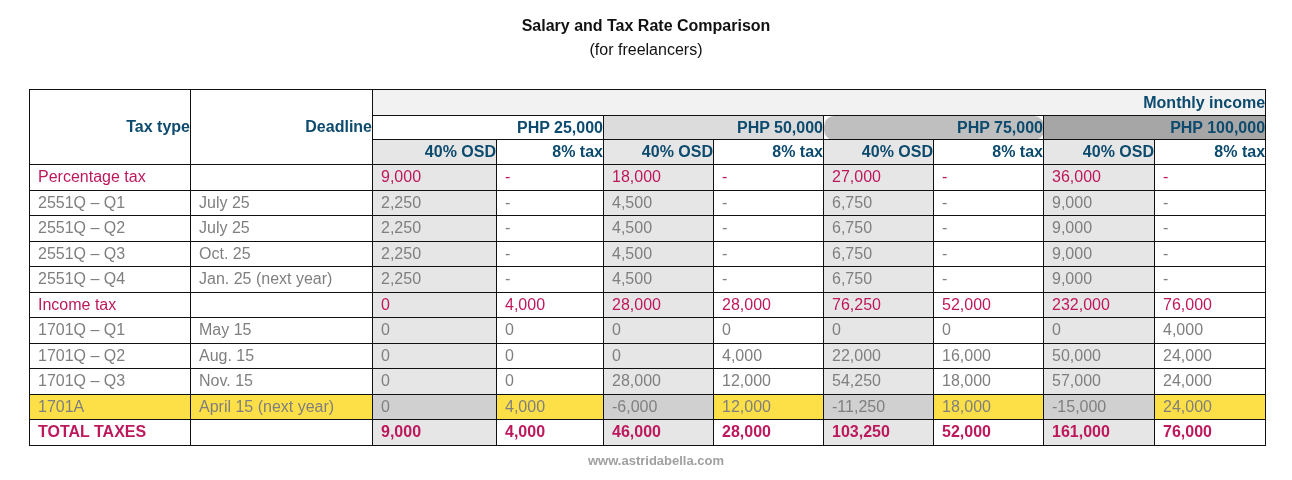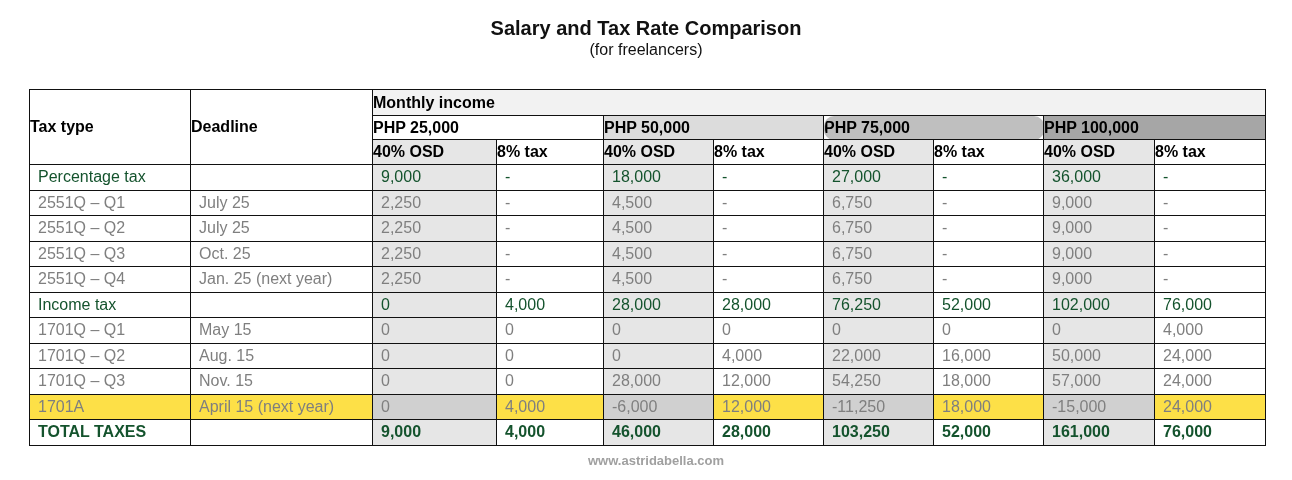--- a/index.html
+++ b/index.html
@@ -1,33 +1,33 @@
 <!DOCTYPE html>
 <html><head>
 <meta charset="utf-8">
 <style>
   html, body { margin:0; padding:0; background:#ffffff; }
   body { width:1292px; height:480px; position:relative; font-family:"Liberation Sans", sans-serif; overflow:hidden; }
-  .title { position:absolute; left:0; width:1292px; top:17px; text-align:center; font-weight:bold; font-size:20px; color:#111; }
+  .title { position:absolute; left:0; width:1292px; top:17px; text-align:center; font-weight:bold; font-size:16px; color:#111; }
   .subtitle { position:absolute; left:0; width:1292px; top:41px; text-align:center; font-size:16px; color:#111; }
   table.tax { position:absolute; left:29px; top:89px; border-collapse:collapse; table-layout:fixed; width:1236px; }
   table.tax td, table.tax th { border:1px solid #111; padding:0 0 0 8px; font-size:16px; white-space:nowrap; overflow:hidden; }
-  table.tax th { font-weight:bold; color:#000000; text-align:left; padding:0; }
+  table.tax th { font-weight:bold; color:#0c4a6e; text-align:right; padding:0; }
   .h-top { height:26px; }
   .h-mid { height:24px; }
   .h-sub { height:25px; }
   tr.row td { height:24.5px; }
   .bg-mi { background:#f2f2f2; }
   .bg-g1 { background:#ffffff; }
   .bg-g2 { background:#dcdcdc; }
   .bg-g3 { background:#bfbfbf;border-radius:10px; }
   .bg-g4 { background:#a6a6a6; }
   .osd { background:#e6e6e6; }
   .plain { background:#ffffff; }
-  .red { color:#14532d;margin-top:28px; }
+  .red { color:#be185d;margin-top:28px; }
   .grey { color:#7f7f7f; }
   .bold { font-weight:bold; }
   tr.annual td { background:#fde047; }
   tr.annual td.osd { background:#d0d0d0; }
   .footer { position:absolute; left:0; width:1312px; top:453px; text-align:center; font-size:13px; font-weight:bold; color:#a0a0a0; }
 </style>
 </head>
 <body>
 
 <div class="title">Salary and Tax Rate Comparison</div>
@@ -132,21 +132,21 @@
       </tr>
       <tr class="row">
         <td class="red">Income tax</td>
         <td class="red"></td>
         <td class="osd red">0</td>
         <td class="plain red">4,000</td>
         <td class="osd red">28,000</td>
         <td class="plain red">28,000</td>
         <td class="osd red">76,250</td>
         <td class="plain red">52,000</td>
-        <td class="osd red">102,000</td>
+        <td class="osd red">232,000</td>
         <td class="plain red">76,000</td>
       </tr>
       <tr class="row">
         <td class="grey">1701Q – Q1</td>
         <td class="grey">May 15</td>
         <td class="osd grey">0</td>
         <td class="plain grey">0</td>
         <td class="osd grey">0</td>
         <td class="plain grey">0</td>
         <td class="osd grey">0</td>

